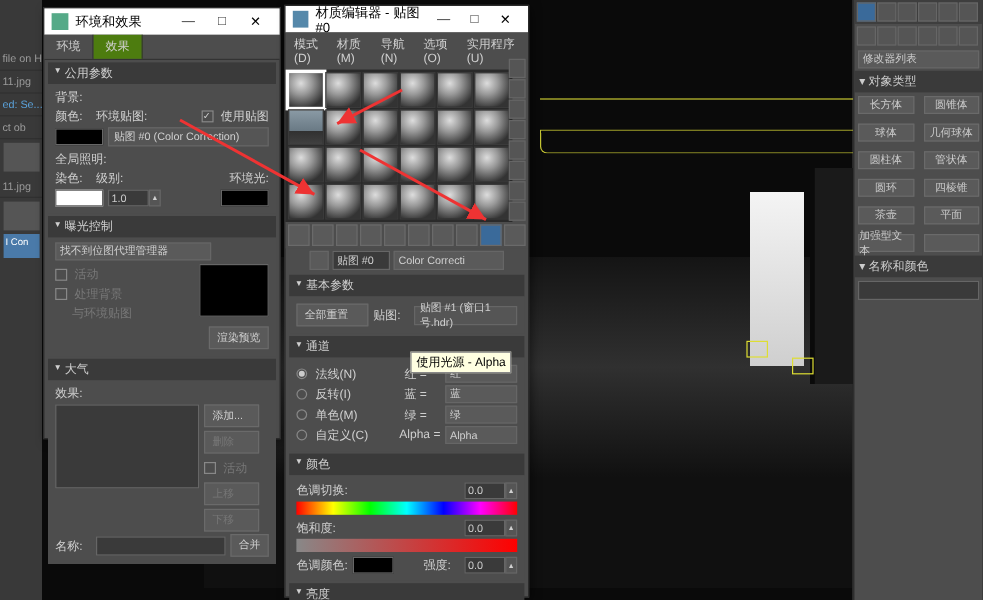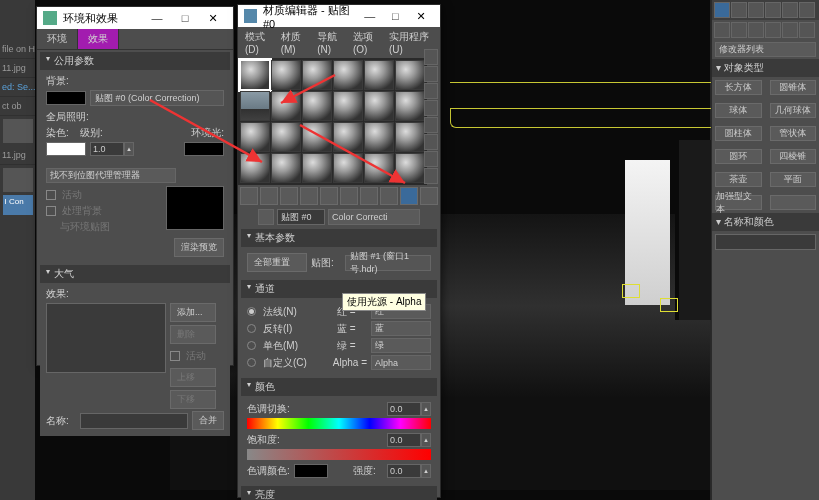--- a/index.html
+++ b/index.html
@@ -35,21 +35,21 @@
   .titlebar {
     height: 22px; background: #fff; color: #000;
     display: flex; align-items: center; padding: 0 6px;
     font-size: 11px;
   }
   .titlebar .ticon { width:14px;height:14px;background:#5a8; margin-right:6px;}
   .titlebar .spacer { flex:1; }
   .titlebar .wbtn { width:28px;height:18px;display:flex;align-items:center;justify-content:center;font-size:11px;color:#333;}
   .titlebar .wbtn.close{color:#000;}
   .tabs { display:flex; background:#4d4d4d; border-bottom:1px solid #333;}
-  .tab { padding:3px 10px; font-size:10px; background:#a21caf; border-right:1px solid #333;}
+  .tab { padding:3px 10px; font-size:10px; background:#4d7c0f; border-right:1px solid #333;}
   .tab.active{background:#4d4d4d;}
   .rollout { margin:2px 3px; }
   .rollout-hd { background:#3a3a3a; padding:2px 6px; font-size:10px; display:flex;}
   .rollout-hd::before{content:"▾"; margin-right:4px; font-size:8px;}
   .rollout-body { padding:4px 6px; background:#4d4d4d;}
   .row { display:flex; align-items:center; margin:2px 0; gap:4px;}
   .lbl { font-size:10px; min-width:30px;}
   .swatch { width:40px;height:14px;background:#000;border:1px solid #666;}
   .wide-btn { flex:1; height:16px; background:#555; border:1px solid #666; font-size:9px; display:flex;align-items:center;padding:0 4px;}
   .chk { width:10px;height:10px;border:1px solid #888;display:inline-block;margin-right:2px;}
@@ -158,20 +158,27 @@
   <div class="tabs">
     <div class="tab active">环境</div>
     <div class="tab">效果</div>
   </div>
 
   <div class="rollout">
     <div class="rollout-hd">公用参数</div>
     <div class="rollout-body">
       <div class="lbl">背景:</div>
       <div class="row">
+        <span class="lbl">颜色:</span>
+        <span class="lbl">环境贴图:</span>
+        <span style="flex:1"></span>
+        <span class="chk on"></span>
+        <span>使用贴图</span>
+      </div>
+      <div class="row">
         <div class="swatch"></div>
         <div class="wide-btn">贴图 #0 (Color Correction)</div>
       </div>
       <div class="lbl" style="margin-top:4px">全局照明:</div>
       <div class="row">
         <span class="lbl">染色:</span>
         <span class="lbl">级别:</span>
         <span style="flex:1"></span>
         <span class="lbl">环境光:</span>
       </div>
@@ -181,20 +188,21 @@
             <input value="1.0" style="">
             <div class="ar">▴</div>
           </div>
         <span style="flex:1"></span>
         <div class="swatch"></div>
       </div>
     </div>
   </div>
 
   <div class="rollout">
+    <div class="rollout-hd">曝光控制</div>
     <div class="rollout-body">
       <div class="dd" style="width:130px">找不到位图代理管理器</div>
       <div class="row" style="align-items:flex-start;margin-top:3px">
         <div style="flex:1">
           <div class="row">
               <span class="chk"></span>
               <span class="lbl" style="color:#777">活动</span>
             </div>
           <div class="row">
               <span class="chk"></span>

